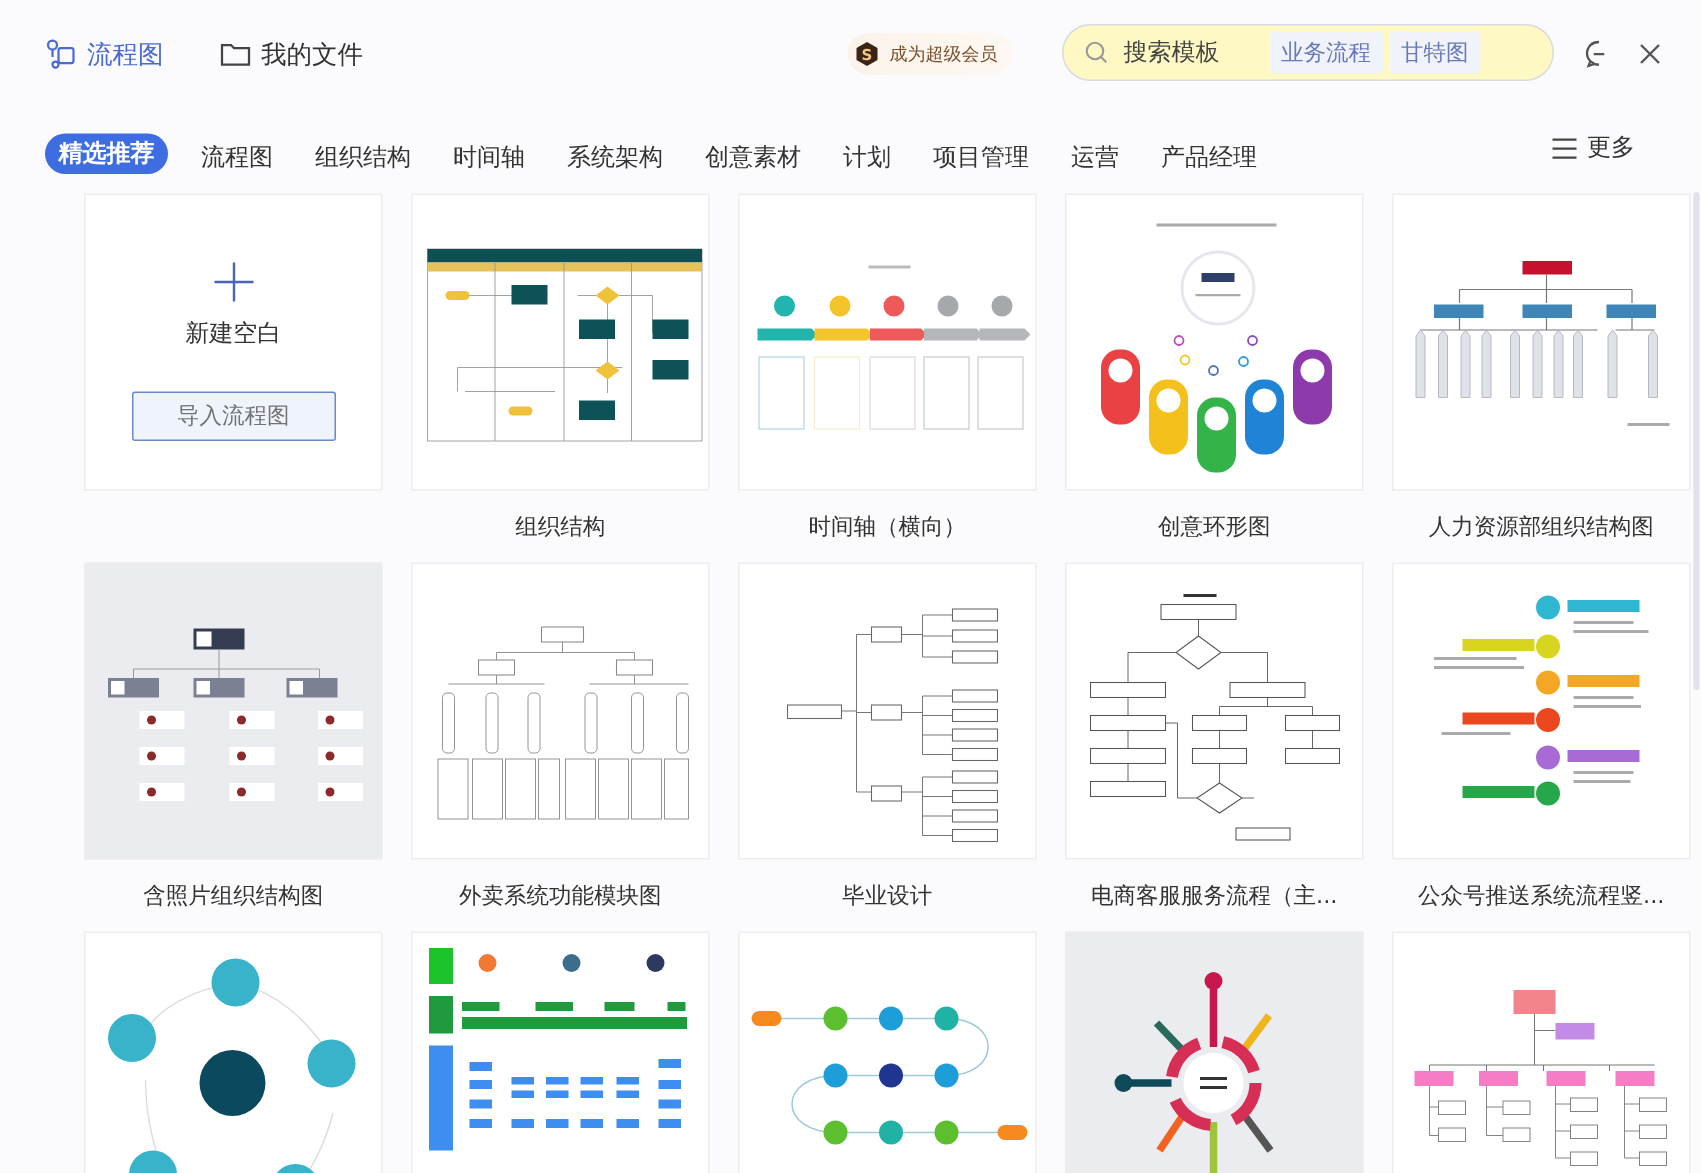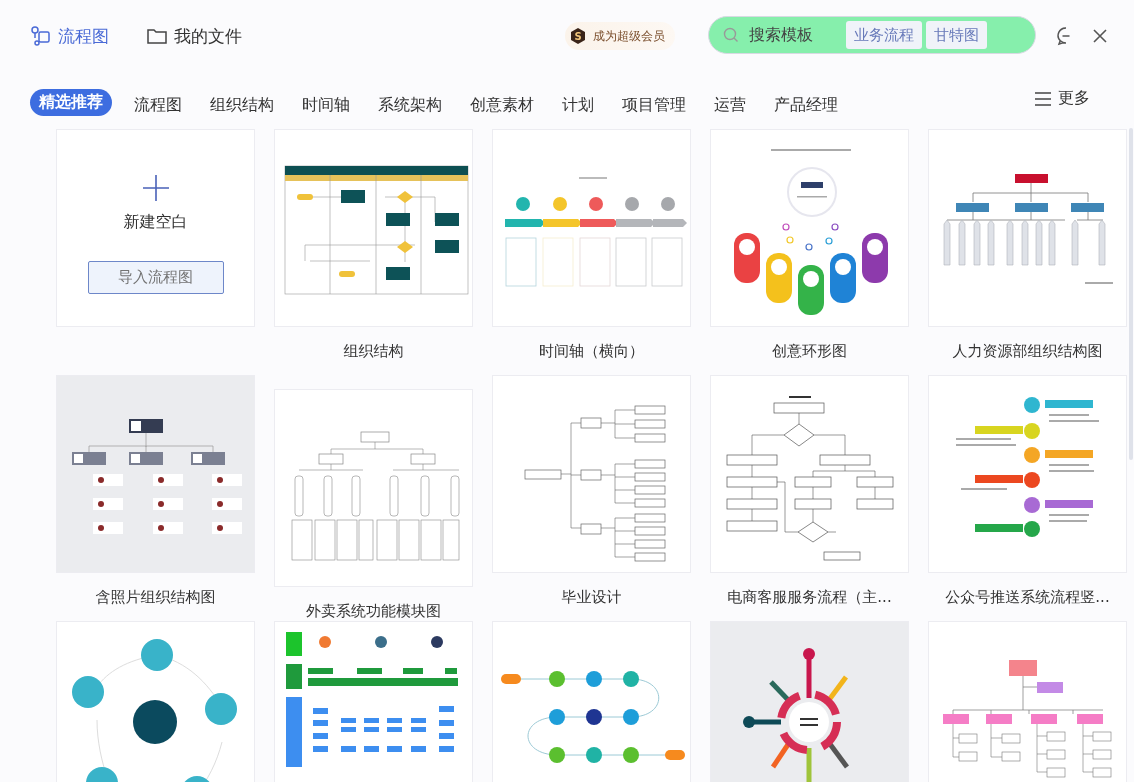--- a/index.html
+++ b/index.html
@@ -9,21 +9,21 @@
   
   .header { position: absolute; left: 0; top: 0; width: 1134px; height: 72px; }
   .nav-link { position: absolute; top: 22px; height: 28px; display: flex; align-items: center; font-size: 17px; cursor: pointer; }
   .nav-flow { left: 30px; color: #4a6ad6; }
   .nav-files { left: 146px; color: #333; }
   .nav-link svg { margin-right: 6px; }
 
   .vip-badge { position: absolute; left: 565px; top: 22px; height: 28px; padding: 0 10px 0 4px; display: flex; align-items: center; border-radius: 14px; background: linear-gradient(90deg, #fbf3ea, #fdf8f3); font-size: 12px; color: #7a4e2c; cursor: pointer; }
   .vip-icon { width: 18px; height: 18px; margin-right: 6px; }
 
-  .search-box { position: absolute; left: 708px; top: 16px; width: 328px; height: 38px; border: 1px solid #d8dae3; border-radius: 19px; background: #86efac; display: flex; align-items: center; padding-left: 14px; }
+  .search-box { position: absolute; left: 708px; top: 16px; width: 328px; height: 38px; border: 1px solid #d8dae3; border-radius: 19px; background: #fef9c3; display: flex; align-items: center; padding-left: 14px; }
   .search-placeholder { font-size: 16px; color: #444; margin-left: 10px; width: 94px; }
   .search-tag { height: 28px; padding: 0 8px; display: flex; align-items: center; background: #f0f3f9; color: #6779b9; font-size: 15px; border-radius: 3px; margin-left: 4px; cursor: pointer; }
   .search-tag.first { margin-left: 3px; }
 
   .icon-btn { position: absolute; top: 24px; width: 24px; height: 24px; display: flex; align-items: center; justify-content: center; cursor: pointer; }
   .msg-btn { left: 1054px; }
   .close-btn { left: 1088px; }
 
   
   .tabs { position: absolute; left: 30px; top: 84px; height: 32px; display: flex; align-items: flex-end; }
@@ -260,21 +260,21 @@
             <circle cx="104" cy="152" r="3"></circle>
           <circle cx="163" cy="104" r="3"></circle>
             <circle cx="163" cy="128" r="3"></circle>
             <circle cx="163" cy="152" r="3"></circle>
         </g>
       </svg>
     </div>
     <div class="card-label">含照片组织结构图</div>
   </div>
 
-  <div class="card" style="left:218px;top:260px">
+  <div class="card" style="left:218px;top:246px">
     <div class="thumb">
       <svg width="199" height="198" viewBox="0 0 199 198">
         <g fill="#fff" stroke="#888" stroke-width="0.7">
           <rect x="86" y="42" width="28" height="10"></rect>
           <rect x="44" y="64" width="24" height="10"></rect>
           <rect x="136" y="64" width="24" height="10"></rect>
         </g>
         <path d="M100 52v7M56 59h92M56 59v5M148 59v5M56 74v6M24 80h64M148 74v6M118 80h66" stroke="#888" stroke-width="0.6" fill="none"></path>
         <g fill="#fff" stroke="#888" stroke-width="0.6">
           <rect x="20" y="86" width="8" height="40" rx="3"></rect>

